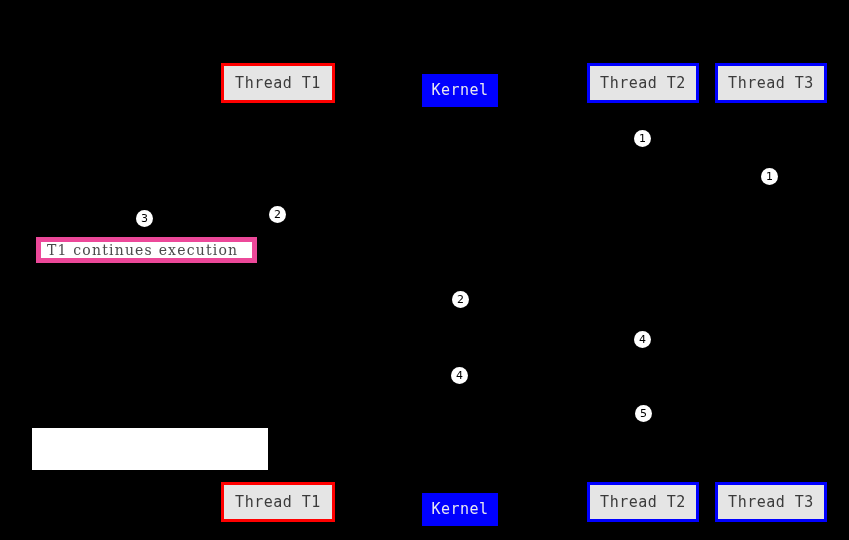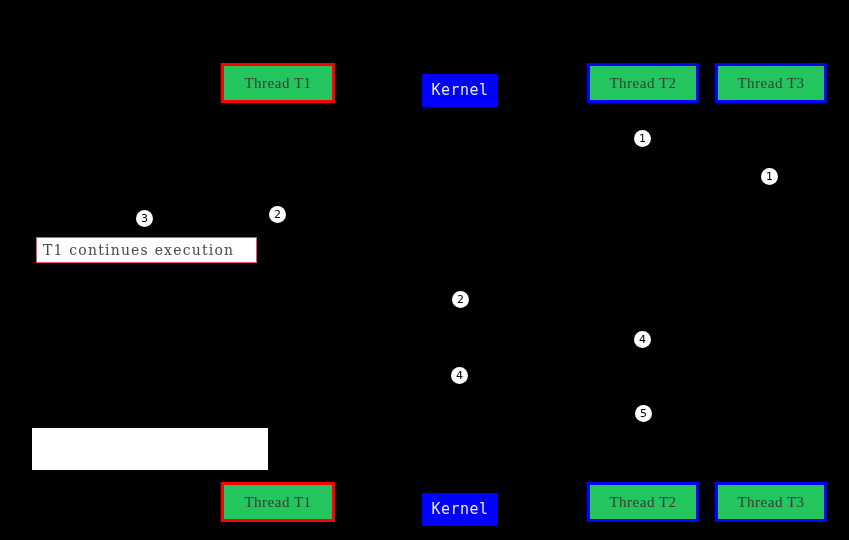--- a/index.html
+++ b/index.html
@@ -30,38 +30,37 @@
     display: flex;
     align-items: center;
     justify-content: center;
     white-space: nowrap;
     font-family: "DejaVu Sans Mono", monospace;
     font-size: 15px;
     letter-spacing: 0.5px;
     line-height: 1;
   }
   .participant.outlined {
-    background: #22c55e;
+    background: #e5e5e5;
     border-style: solid;
     border-width: 3px;
     color: #3b3b3b;
-    font-family: Liberation Serif, serif;
   }
   .participant.filled {
     border: none;
     color: #e8e8f0;
     margin-top: 7px;
   }
 
   
   .note {
     position: absolute;
     box-sizing: border-box;
     background: #ffffff;
-    border: 1px solid #ec4899;
+    border: 5px solid #ec4899;
     color: #4a4a4a;
     font-family: "DejaVu Serif", serif;
     font-size: 14px;
     letter-spacing: 1.2px;
     display: flex;
     align-items: center;
     padding-left: 6px;
     white-space: nowrap;
   }
   .note.blank {

